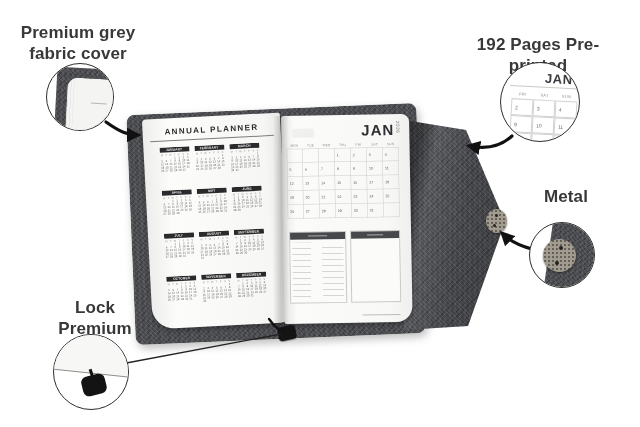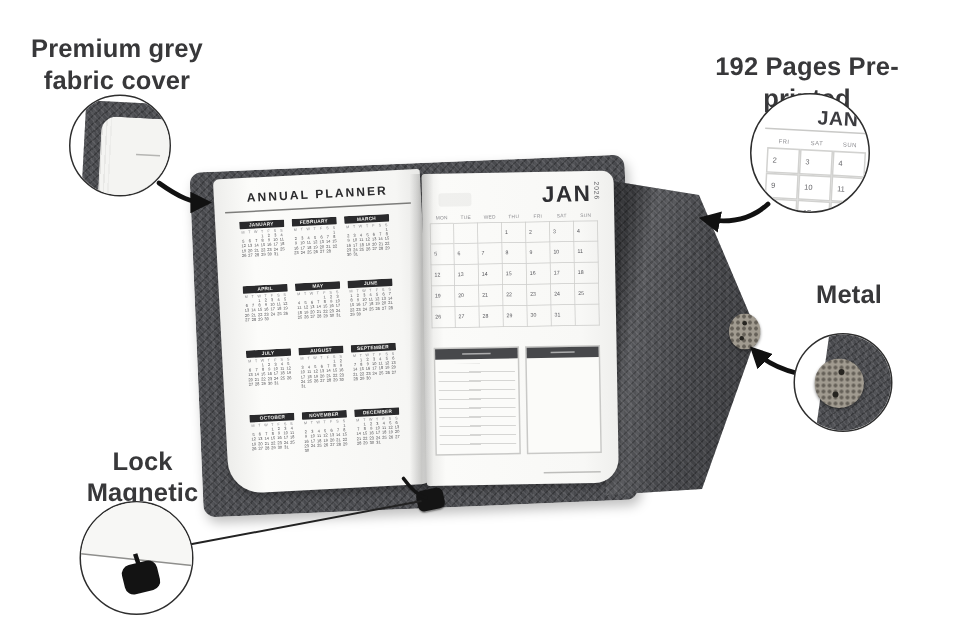--- a/index.html
+++ b/index.html
@@ -842,21 +842,21 @@
   <div class="heading" style="left:8px;top:22px;width:140px;">
     <div>Premium grey</div>
     <div>fabric cover</div>
   </div>
   <div class="heading" style="left:448px;top:34px;width:180px;">192 Pages Pre-printed</div>
   <div class="heading" style="left:520px;top:186px;width:92px;">
     <div>Metal</div>
   </div>
   <div class="heading" style="left:40px;top:297px;width:110px;">
     <div>Lock</div>
-    <div>Magnetic</div>
+    <div>Premium</div>
   </div>
 
   <div class="callout" style="left:46px;top:63px;width:68px;height:68px;">
     <div class="c1-inner">
       <div class="c1-fabric fabric"></div>
       <div class="c1-page"></div>
       <div class="c1-line"></div>
     </div>
   </div>
 

